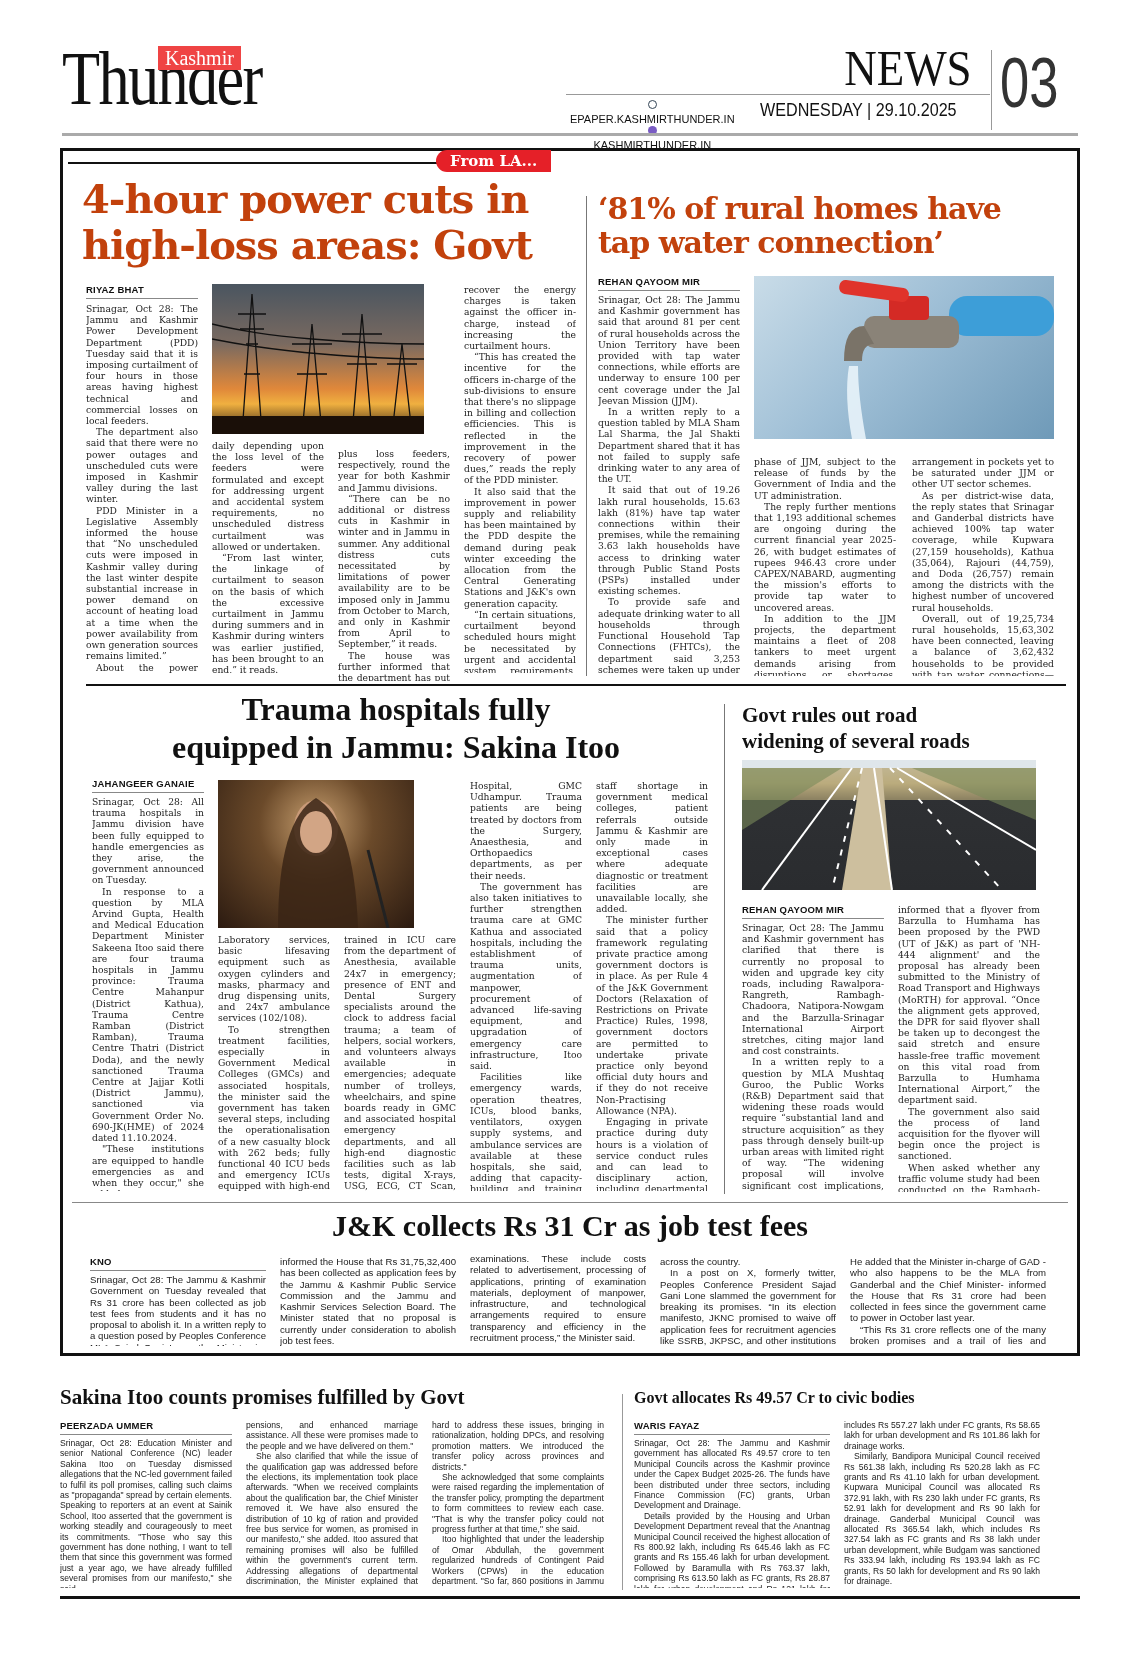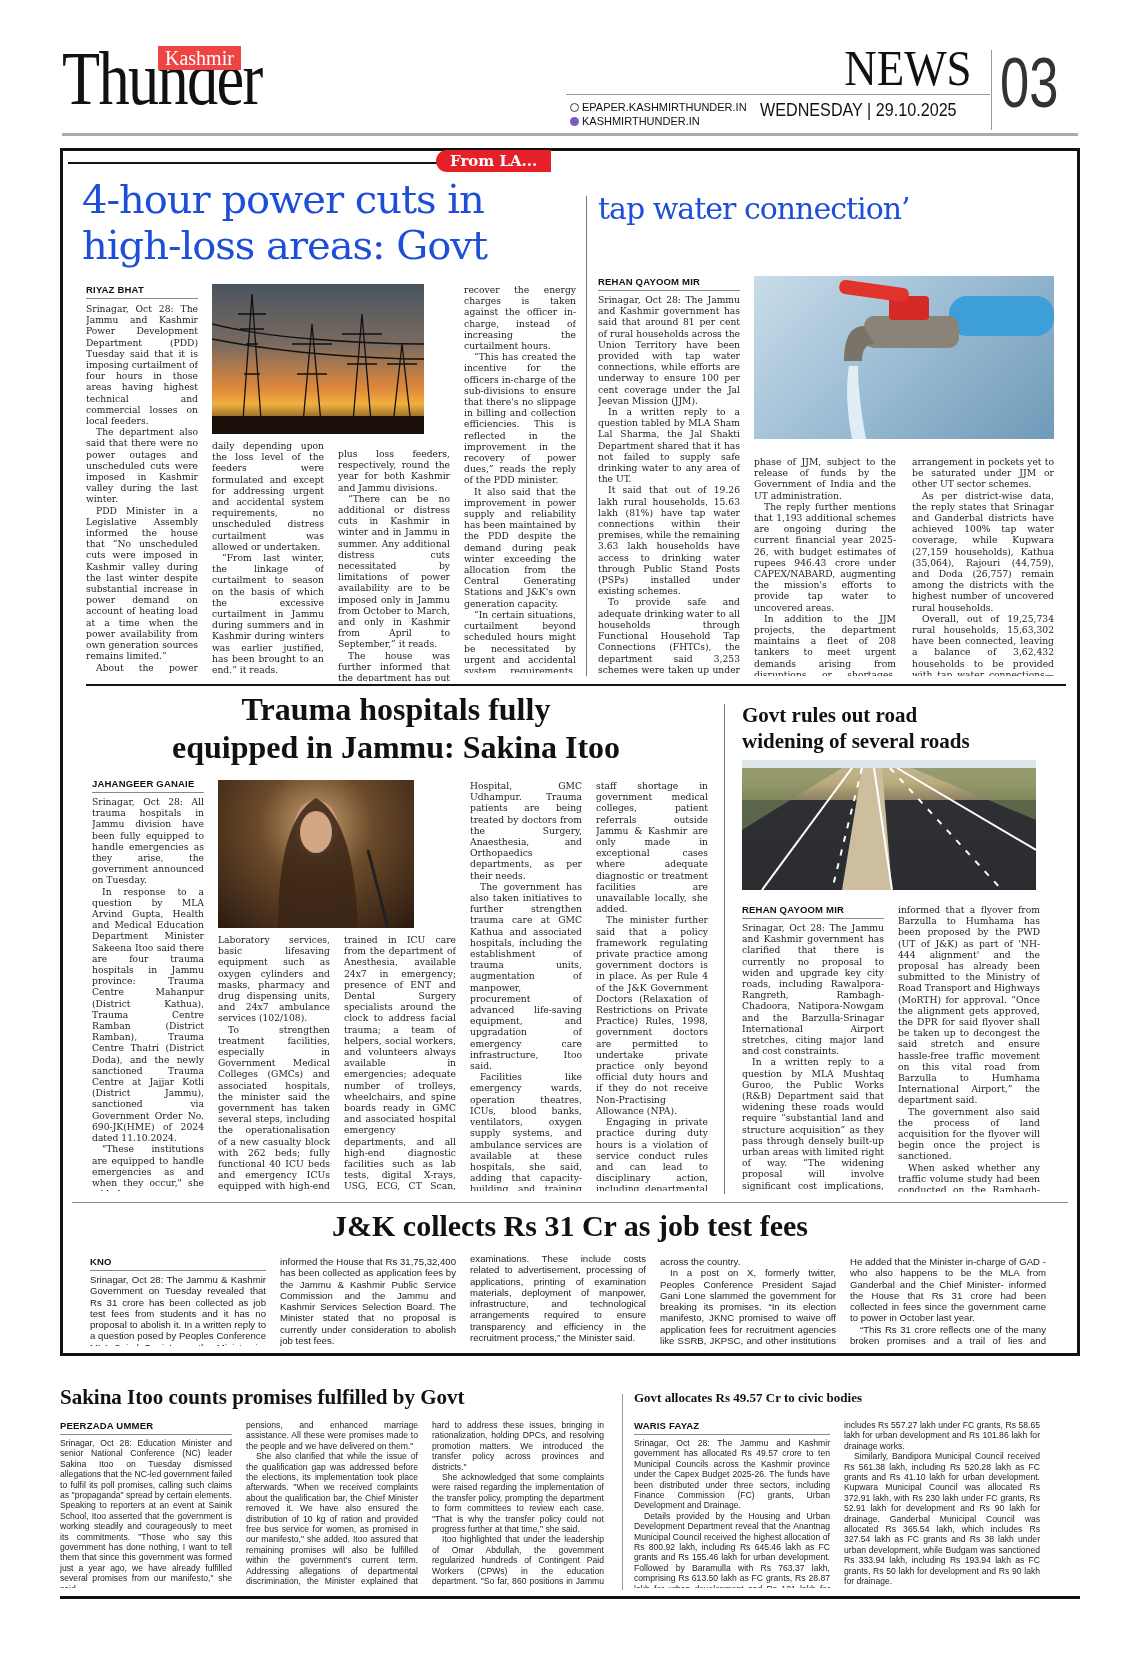--- a/index.html
+++ b/index.html
@@ -6,32 +6,32 @@
   body { width: 1140px; height: 1669px; background: #fff; font-family: "DejaVu Serif", serif; color: #111; position: relative; overflow: hidden; }
   .abs { position: absolute; }
   
   .logo-thunder { left: 62px; top: 40px; font-family: "Liberation Serif", serif; font-size: 76px; line-height: 76px; letter-spacing: -2px; color: #111; transform: scaleX(0.82); transform-origin: left top; }
   .logo-kashmir { left: 158px; top: 46px; background: #ef4444; color: #fff; font-family: "Liberation Serif", serif; font-size: 20px; padding: 0 7px; line-height: 24px; }
   .news-label { left: 830px; top: 42px; font-family: "Liberation Serif", serif; font-size: 50px; line-height: 52px; transform: scaleX(0.9); transform-origin: right top; }
   .page-num { left: 1000px; top: 48px; font-family: "Liberation Sans", sans-serif; font-size: 70px; line-height: 70px; color: #333; font-weight: 300; transform: scaleX(0.75); transform-origin: left top; }
   .mast-vline { left: 991px; top: 50px; width: 1px; height: 80px; background: #999; }
   .mast-hline { left: 566px; top: 94px; width: 424px; height: 1px; background: #999; }
   .site-links { left: 570px; top: 100px; font-family: "Liberation Sans", sans-serif; font-size: 11px; line-height: 14px; }
-  .site-links div { display: flex; align-items: center; gap: 3px; }
+  .site-links div { display: flex; align-items: center; gap: 3px; flex-direction: column; }
   .site-icon { width: 9px; height: 9px; border-radius: 50%; display: inline-block; }
   .date-line { left: 760px; top: 96px; font-family: "Liberation Sans", sans-serif; font-size: 19px; line-height: 28px; transform: scaleX(0.85); transform-origin: left top; white-space: nowrap; }
   .mast-rule { left: 62px; top: 133px; width: 1016px; height: 3px; background: #aaa; }
 
   
   .frame { left: 60px; top: 148px; width: 1020px; height: 1208px; border: 3px solid #111; }
   .rule { background: #111; height: 2px; }
   .vrule { background: #777; width: 1px; }
   .kicker { left: 436px; top: 150px; background: #e52028; color: #fff; font-family: "DejaVu Serif", serif; font-weight: bold; font-size: 15px; padding: 1px 14px; border-radius: 14px 0 0 14px; line-height: 20px; }
 
-  .hl-big { font-family: "DejaVu Serif", serif; font-weight: 400; color: #1d4ed8; letter-spacing: -1px; }
+  .hl-big { font-family: "DejaVu Serif", serif; font-weight: 700; color: #c2410c; letter-spacing: -1px; }
   .hl-cond { font-family: "Liberation Serif", serif; font-weight: bold; color: #111; }
   .byline { font-family: "Liberation Sans", sans-serif; font-weight: bold; font-size: 9.5px; border-bottom: 1px solid #888; padding-bottom: 3px; letter-spacing: 0.2px; }
   .col { font-family: "DejaVu Serif", serif; font-size: 9.2px; line-height: 11.2px; text-align: justify; color: #222; overflow: hidden; }
   .col p { text-indent: 10px; }
   .col p:first-child { text-indent: 0; }
   .col-sans { font-family: "Liberation Sans", sans-serif; font-size: 9.6px; line-height: 11.3px; }
 
   
   .img-power { background: linear-gradient(180deg, #4a5560 0%, #7a6a60 40%, #e0883a 70%, #f0b040 80%, #2a1a10 100%); overflow: hidden; }
   .img-water { background: linear-gradient(135deg, #c9dce8 0%, #9fbfd6 45%, #6f9ab8 100%); overflow: hidden; }
@@ -102,20 +102,21 @@
 <div class="abs col" style="left:464px; top:284px; width:112px; height:389px;">
   <p>recover the energy charges is taken against the officer in-charge, instead of increasing the curtailment hours.</p>
   <p>“This has created the incentive for the officers in-charge of the sub-divisions to ensure that there's no slippage in billing and collection efficiencies. This is reflected in the improvement in the recovery of power dues,” reads the reply of the PDD minister.</p>
   <p>It also said that the improvement in power supply and reliability has been maintained by the PDD despite the demand during peak winter exceeding the allocation from the Central Generating Stations and J&amp;K's own generation capacity.</p>
   <p>“In certain situations, curtailment beyond scheduled hours might be necessitated by urgent and accidental system requirements, but such curtailment is reviewed and monitored by the administrative department on a regular basis to ensure that it is justified by the circumstances,”</p>
 </div>
 
 <div class="abs vrule" style="left:586px; top:196px; height:480px;"></div>
 
 <div class="abs hl-big" style="left:598px; top:192px; font-size:30px; line-height:34px;">
+  <div>‘81% of rural homes have</div>
   <div>tap water connection’</div>
 </div>
 <div class="abs byline" style="left:598px; top:276px; width:142px;">REHAN QAYOOM MIR</div>
 <div class="abs img-water" style="left:754px; top:276px; width:300px; height:163px;">
   <svg width="300" height="163" viewBox="0 0 300 163">
     <rect x="195" y="20" width="105" height="40" rx="18" fill="#3d9ed8"></rect>
     <rect x="110" y="40" width="95" height="32" rx="10" fill="#8a8378"></rect>
     <path d="M110 50 Q90 50 90 85 L108 85 Q108 68 120 68 Z" fill="#7a7368"></path>
     <rect x="135" y="20" width="40" height="24" rx="4" fill="#d42a25"></rect>
     <rect x="85" y="8" width="70" height="14" rx="6" fill="#e0332b" transform="rotate(8 120 15)"></rect>
@@ -252,21 +253,21 @@
   <p>She also clarified that while the issue of the qualification gap was addressed before the elections, its implementation took place afterwards. "When we received complaints about the qualification bar, the Chief Minister removed it. We have also ensured the distribution of 10 kg of ration and provided free bus service for women, as promised in our manifesto," she added. Itoo assured that remaining promises will also be fulfilled within the government's current term. Addressing allegations of departmental discrimination, the Minister explained that previous regimes had derailed the education sector with flawed policies on transfers, appointments, rationalization, and infrastructure. "Ever since this government was formed, we have worked</p>
 </div>
 <div class="abs col col-sans" style="left:432px; top:1420px; width:172px; height:168px; font-size:8.6px; line-height:10.4px;">
   <p>hard to address these issues, bringing in rationalization, holding DPCs, and resolving promotion matters. We introduced the transfer policy across provinces and districts."</p>
   <p>She acknowledged that some complaints were raised regarding the implementation of the transfer policy, prompting the department to form committees to review each case. "That is why the transfer policy could not progress further at that time," she said.</p>
   <p>Itoo highlighted that under the leadership of Omar Abdullah, the government regularized hundreds of Contingent Paid Workers (CPWs) in the education department. "So far, 860 positions in Jammu and 300 to 400 in Kashmir have been made permanent. Instead of appreciating this, calling it discrimination is completely wrong, and that is why I objected to it," she said—(KNO)</p>
 </div>
 
 <div class="abs vrule" style="left:622px; top:1394px; height:196px; background:#999;"></div>
 
-<div class="abs hl-cond" style="left:634px; top:1386px; font-size:13px; line-height:24px;">Govt allocates Rs 49.57 Cr to civic bodies</div>
+<div class="abs hl-cond" style="left:634px; top:1386px; font-size:16px; line-height:24px;">Govt allocates Rs 49.57 Cr to civic bodies</div>
 <div class="abs byline" style="left:634px; top:1420px; width:196px;">WARIS FAYAZ</div>
 <div class="abs col col-sans" style="left:634px; top:1438px; width:196px; height:150px; font-size:8.6px; line-height:10.4px;">
   <p>Srinagar, Oct 28: The Jammu and Kashmir government has allocated Rs 49.57 crore to ten Municipal Councils across the Kashmir province under the Capex Budget 2025-26. The funds have been distributed under three sectors, including Finance Commission (FC) grants, Urban Development and Drainage.</p>
   <p>Details provided by the Housing and Urban Development Department reveal that the Anantnag Municipal Council received the highest allocation of Rs 800.92 lakh, including Rs 645.46 lakh as FC grants and Rs 155.46 lakh for urban development. Followed by Baramulla with Rs 763.37 lakh, comprising Rs 613.50 lakh as FC grants, Rs 28.87 lakh for urban development and Rs 121 lakh for drainage, while Sopore Municipal Council was sanctioned Rs 717.78 lakh, which</p>
 </div>
 <div class="abs col col-sans" style="left:844px; top:1420px; width:196px; height:168px; font-size:8.6px; line-height:10.4px;">
   <p>includes Rs 557.27 lakh under FC grants, Rs 58.65 lakh for urban development and Rs 101.86 lakh for drainage works.</p>
   <p>Similarly, Bandipora Municipal Council received Rs 561.38 lakh, including Rs 520.28 lakh as FC grants and Rs 41.10 lakh for urban development. Kupwara Municipal Council was allocated Rs 372.91 lakh, with Rs 230 lakh under FC grants, Rs 52.91 lakh for development and Rs 90 lakh for drainage. Ganderbal Municipal Council was allocated Rs 365.54 lakh, which includes Rs 327.54 lakh as FC grants and Rs 38 lakh under urban development, while Budgam was sanctioned Rs 333.94 lakh, including Rs 193.94 lakh as FC grants, Rs 50 lakh for development and Rs 90 lakh for drainage.</p>
   <p>Moreover, Kulgam Municipal Council was sanctioned Rs 527.24 lakh, including Rs 448.67 lakh under FC grants, Rs 52.57 lakh for urban development and Rs 26 lakh for drainage works.—(KNO)</p>
 </div>

